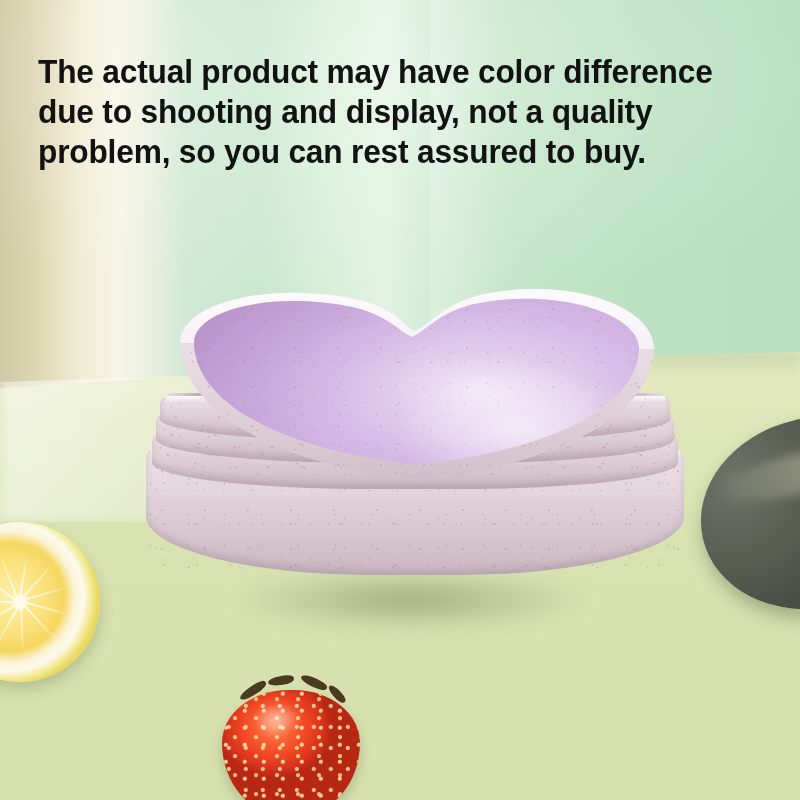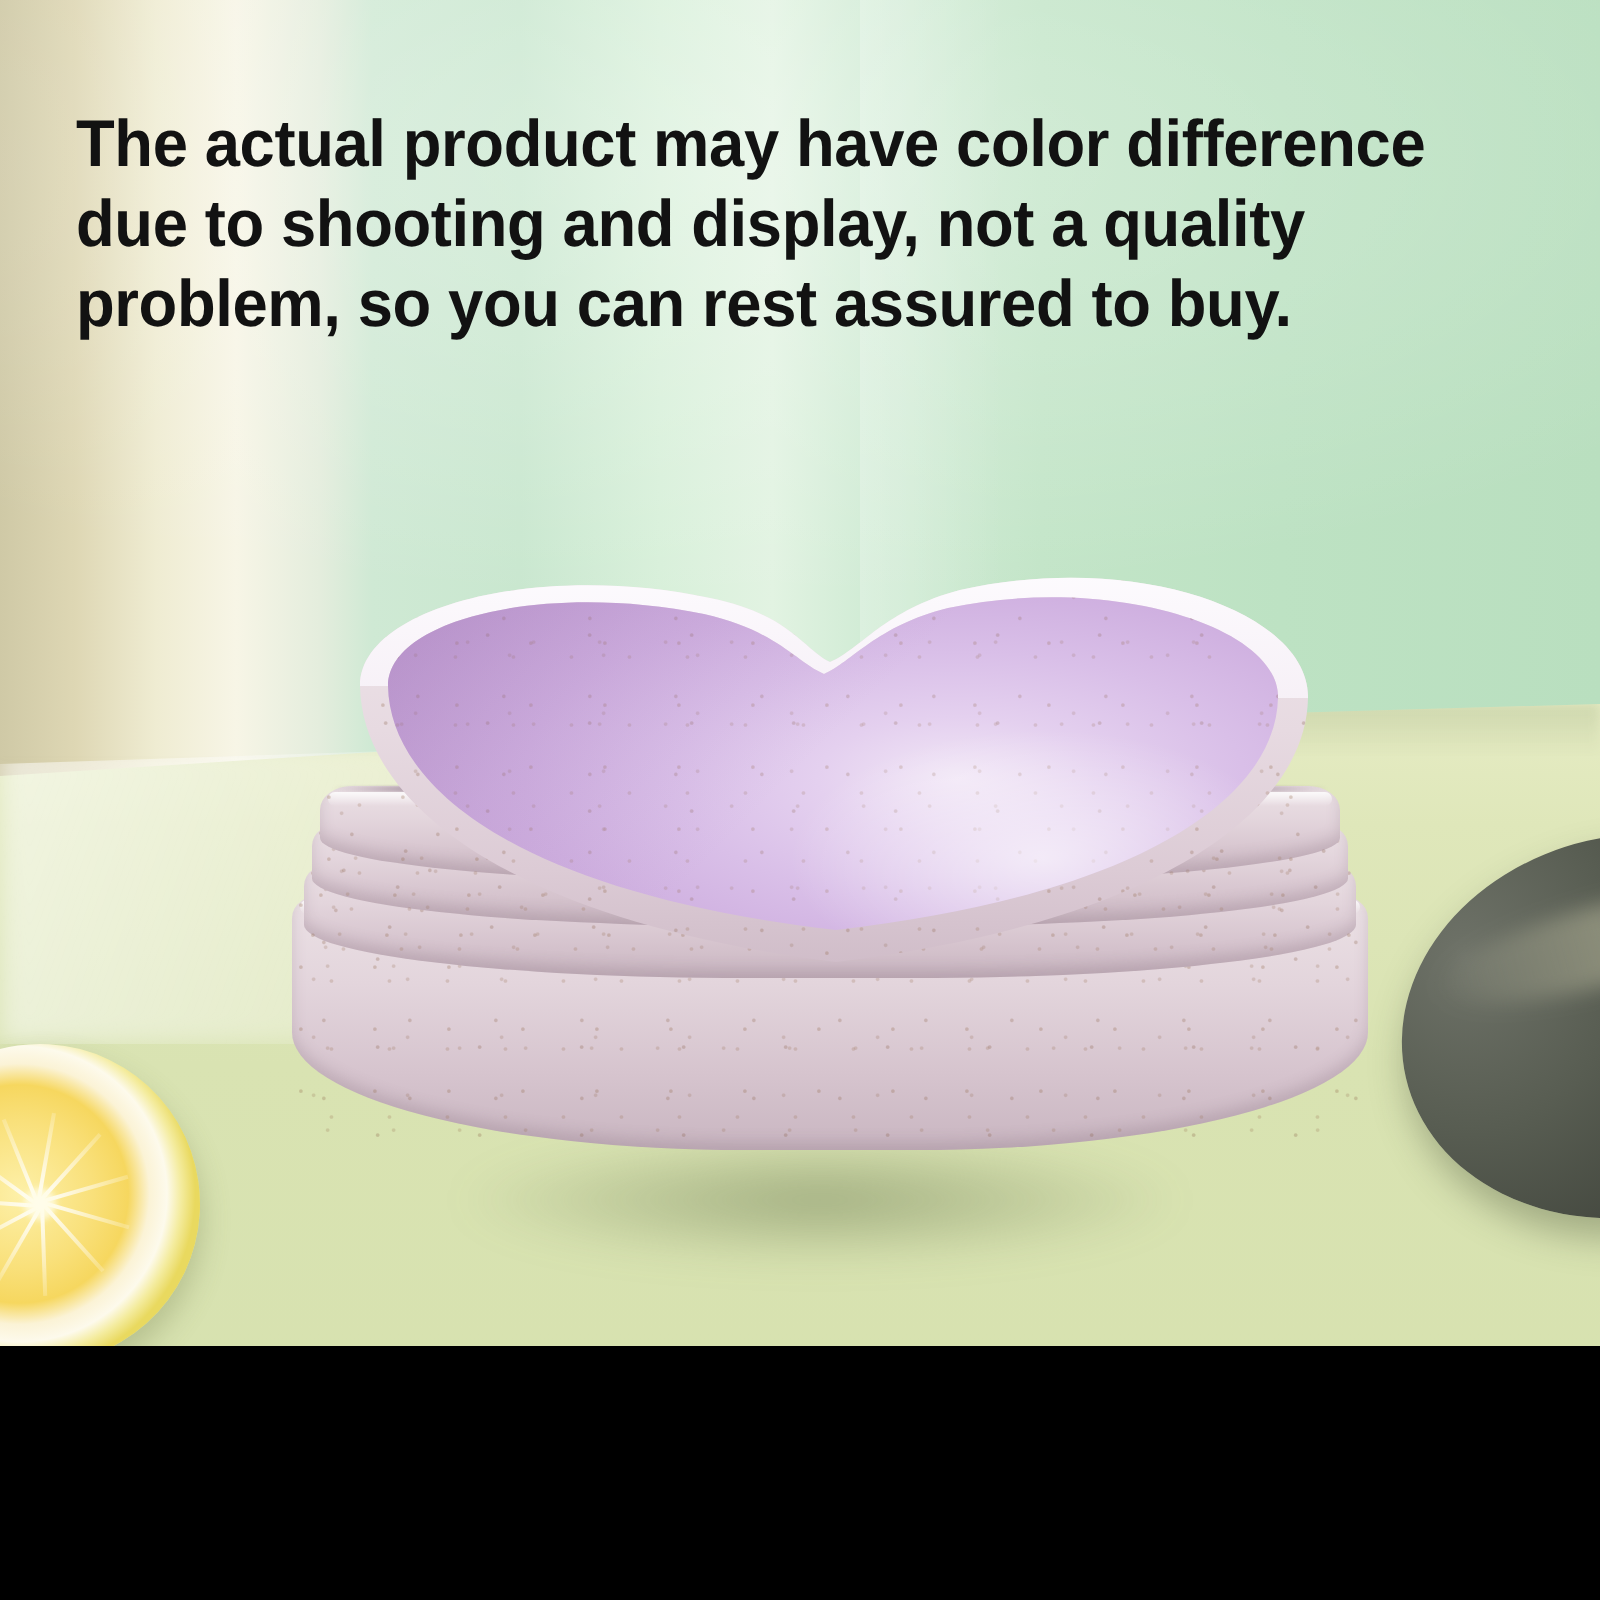--- a/index.html
+++ b/index.html
@@ -1,17 +1,17 @@
 <!DOCTYPE html>
 <html><head>
 <meta charset="utf-8">
 <style>
   html,body{margin:0;padding:0;background:#000;}
   #stage{
-    position:relative;width:800px;height:673px;overflow:hidden;
+    position:relative;width:800px;height:800px;overflow:hidden;
     font-family:"Liberation Sans","DejaVu Sans",sans-serif;
     background:#cfe8d2;
   }
 
   
   .wall{position:absolute;left:0;top:0;width:800px;height:400px;
     background:
       linear-gradient(90deg,
         #cfc9a6 0px, #ded7b4 38px, #efecd2 78px,
         #f7f5e6 118px, #e4eddd 160px, #cfe9d4 186px,

